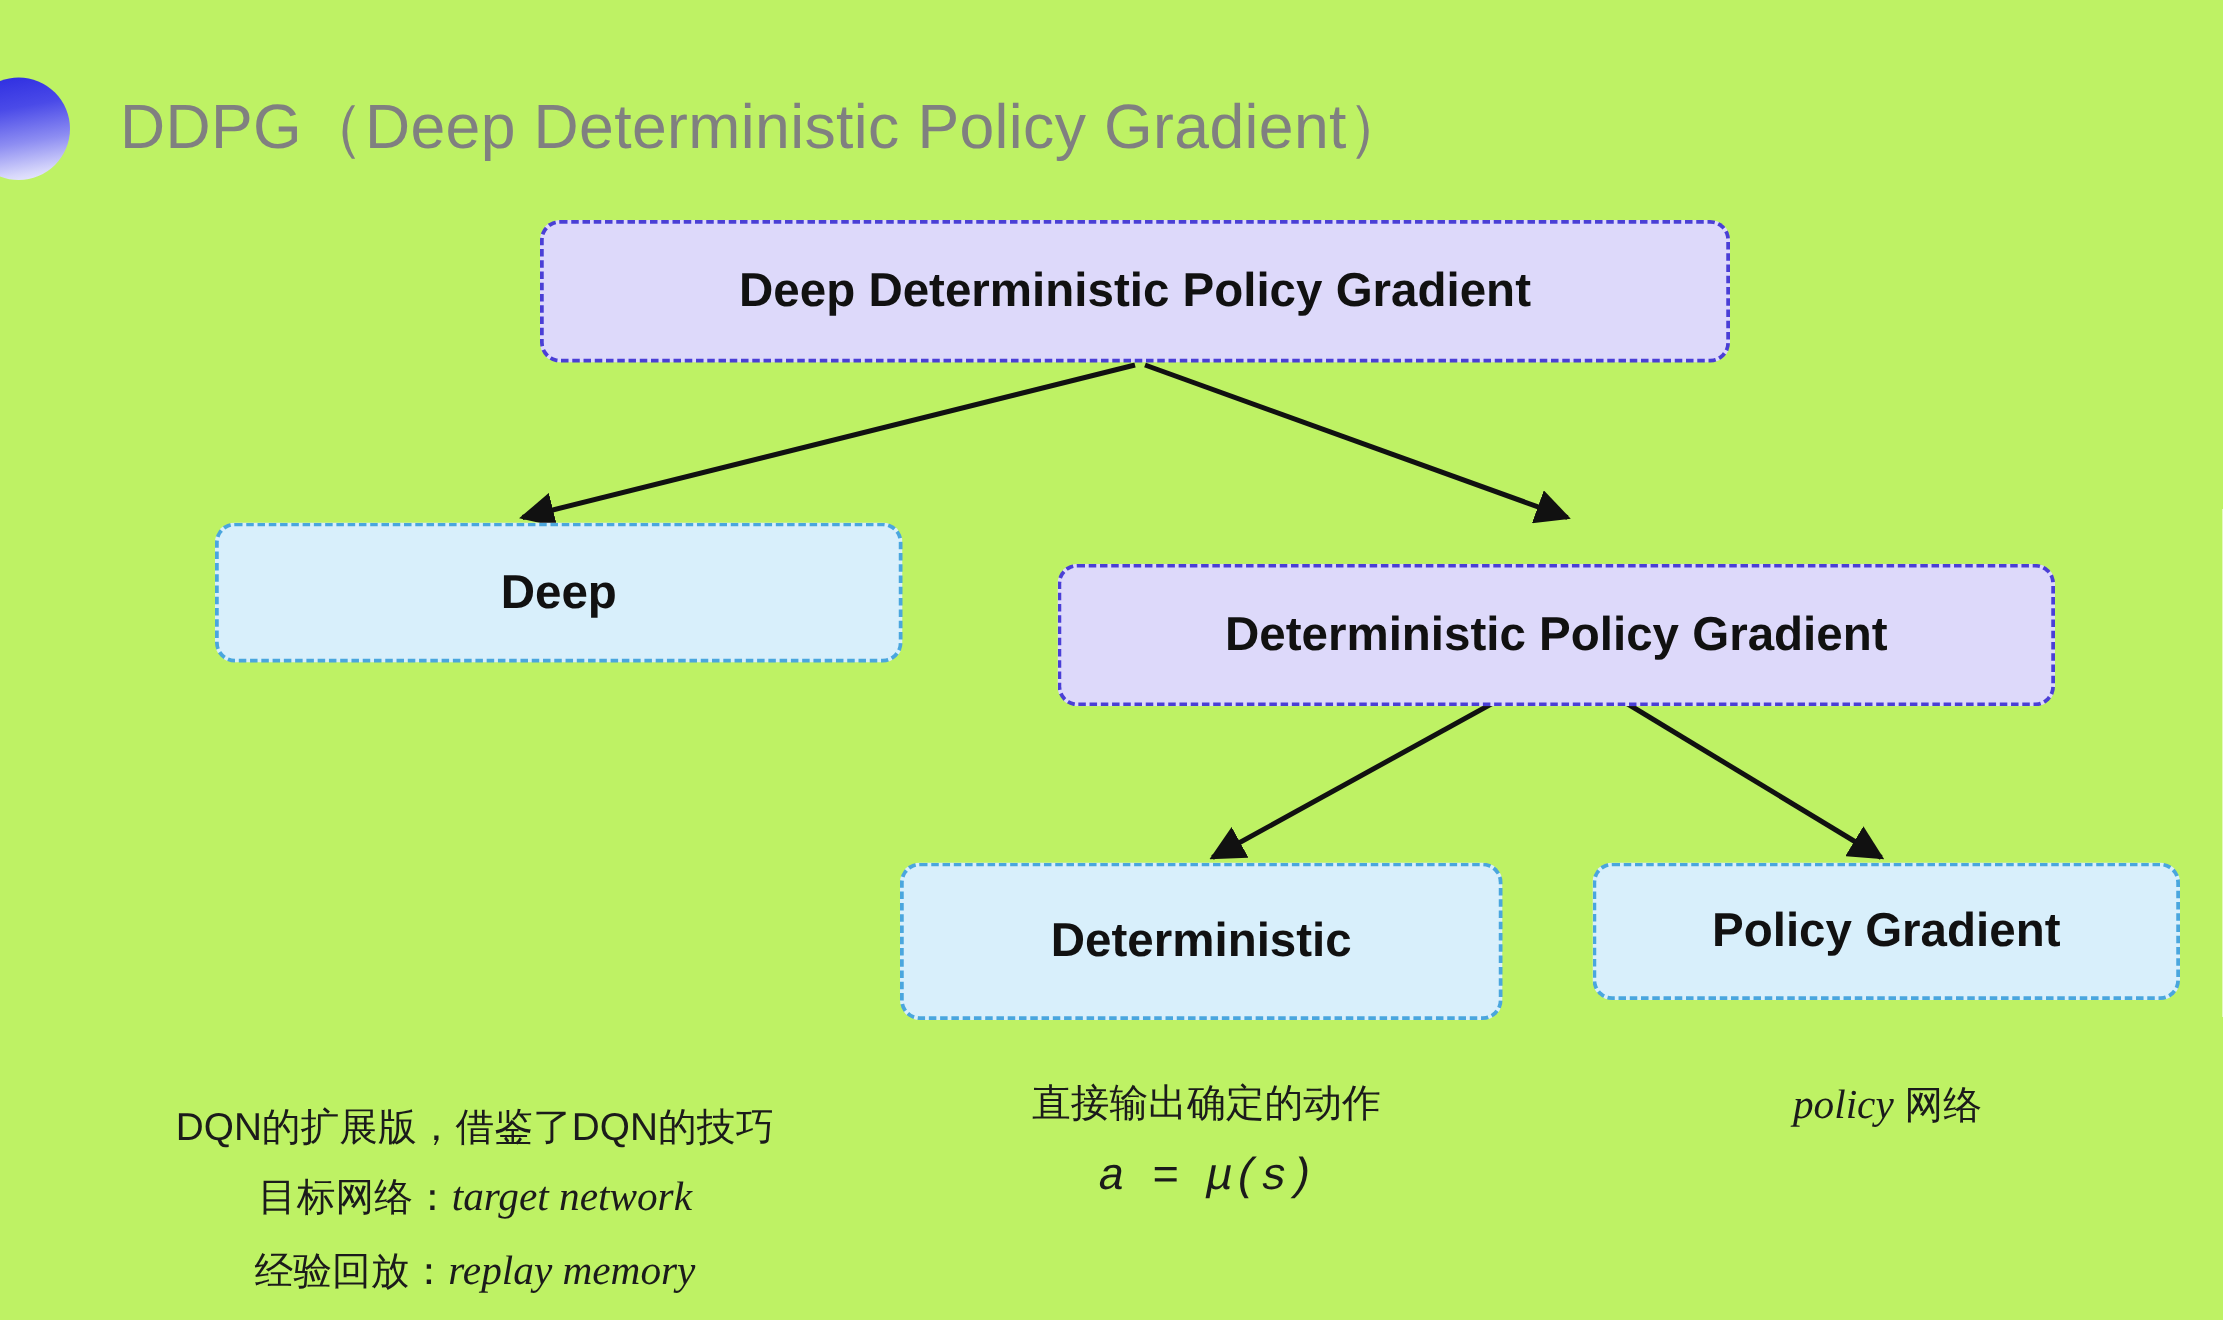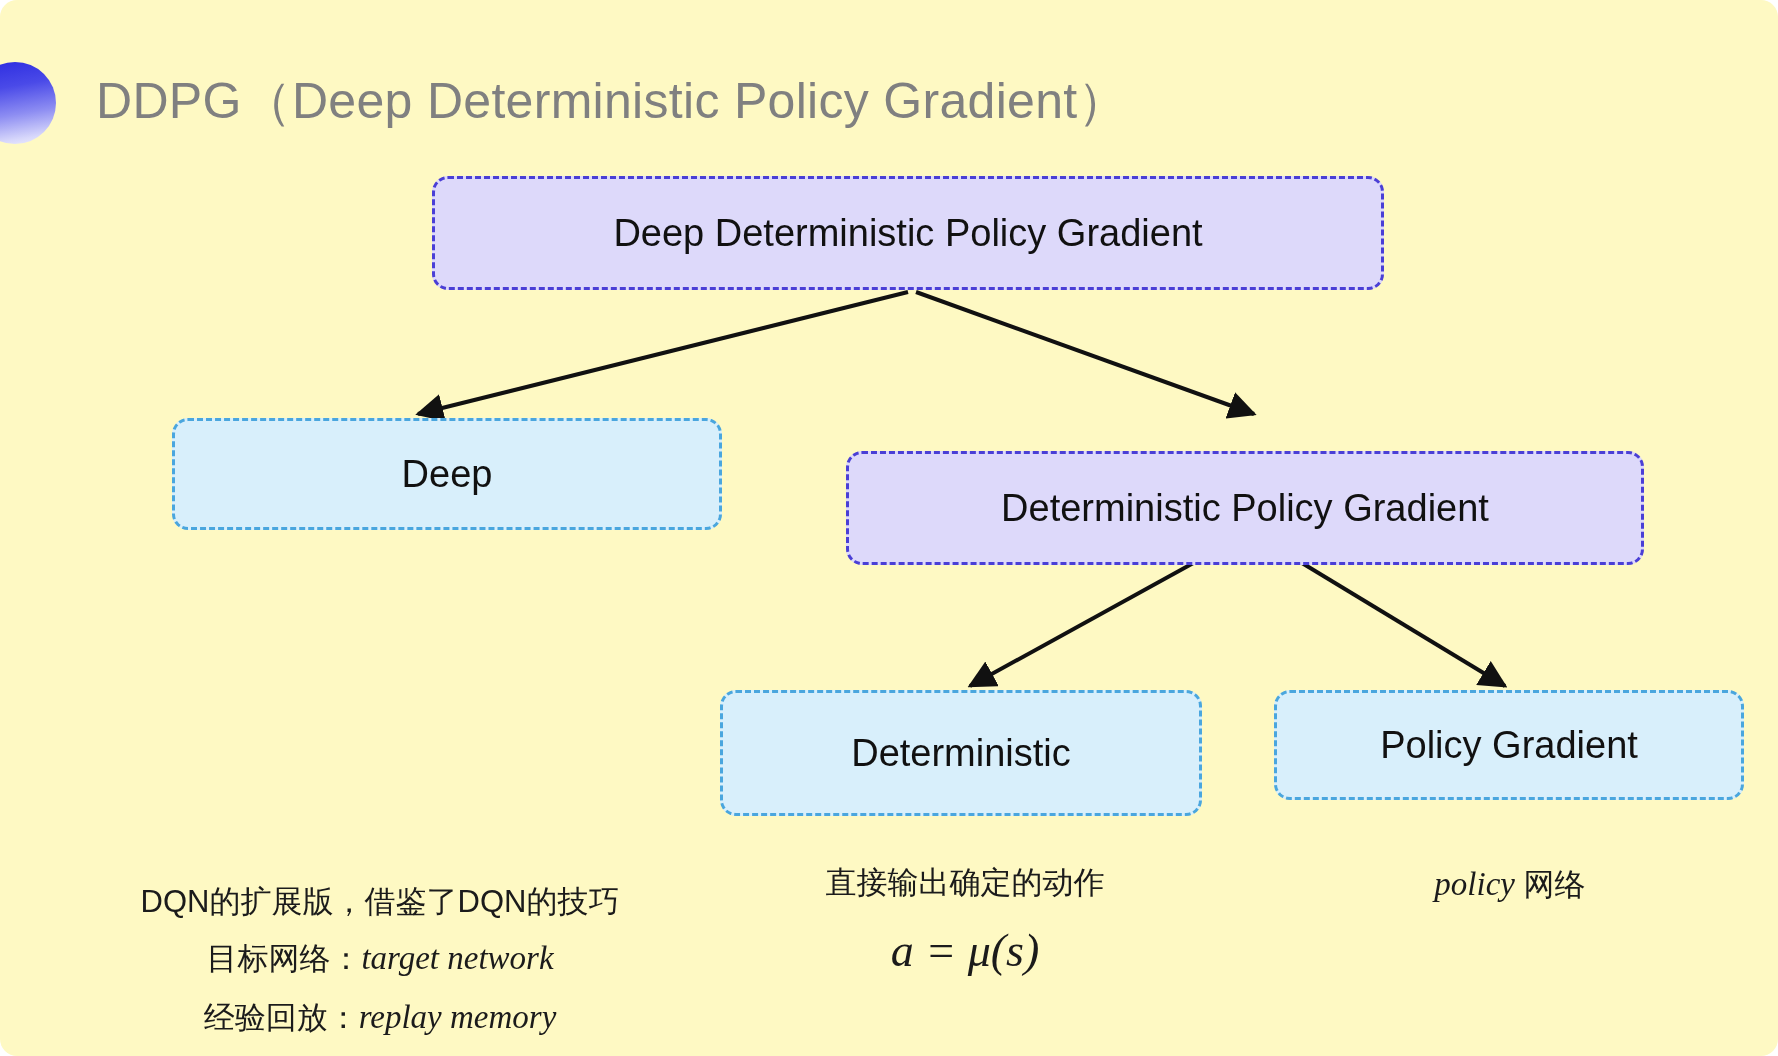--- a/index.html
+++ b/index.html
@@ -8,23 +8,22 @@
     padding: 0;
     background: #ffffff;
   }
   body {
     font-family: "Liberation Sans", "DejaVu Sans", sans-serif;
   }
   #slide {
     position: relative;
     width: 1778px;
     height: 1056px;
-    background: #fef9c3;
+    background: #bef264;
     overflow: hidden;
-    border-radius: 17px;
   }
 
   
   #title-bullet {
     position: absolute;
     left: -26px;
     top: 62px;
     width: 82px;
     height: 82px;
     border-radius: 50%;
@@ -47,21 +46,21 @@
   
   .node {
     position: absolute;
     box-sizing: border-box;
     display: flex;
     align-items: center;
     justify-content: center;
     text-align: center;
     border-radius: 16px;
     color: #111111;
-    font-weight: 400;
+    font-weight: 700;
   }
   .node-purple {
     background: #ddd9fa;
     border: 3px dashed #4a3fd6;
   }
   .node-cyan {
     background: #d8effb;
     border: 3px dashed #4aa6de;
   }
 
@@ -120,23 +119,23 @@
     line-height: 1.78;
     text-align: center;
     white-space: nowrap;
   }
   .note .ser-italic {
     font-family: "Liberation Serif", "DejaVu Serif", serif;
     font-style: italic;
     font-size: 33px;
   }
   .note .math {
-    font-family: Liberation Serif, serif;
+    font-family: Liberation Mono, monospace;
     font-style: italic;
-    font-size: 46px;
+    font-size: 36px;
   }
   #note-deep {
     left: 80px;
     top: 874px;
     width: 600px;
   }
   #note-deep .nline { display: block; }
   #note-deterministic {
     left: 700px;
     top: 855px;

